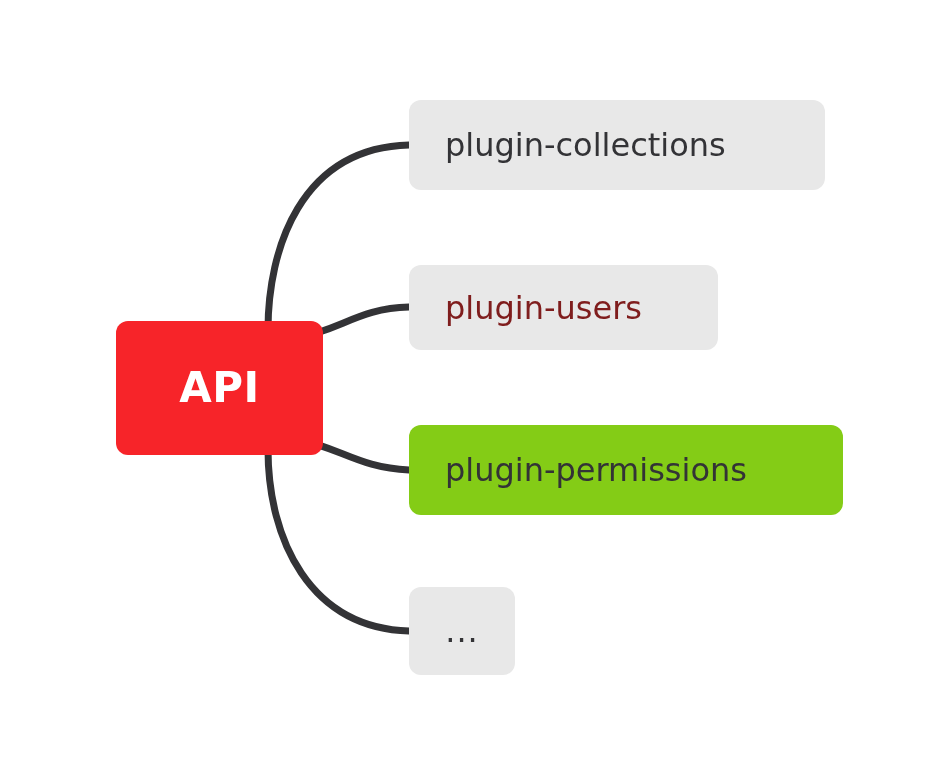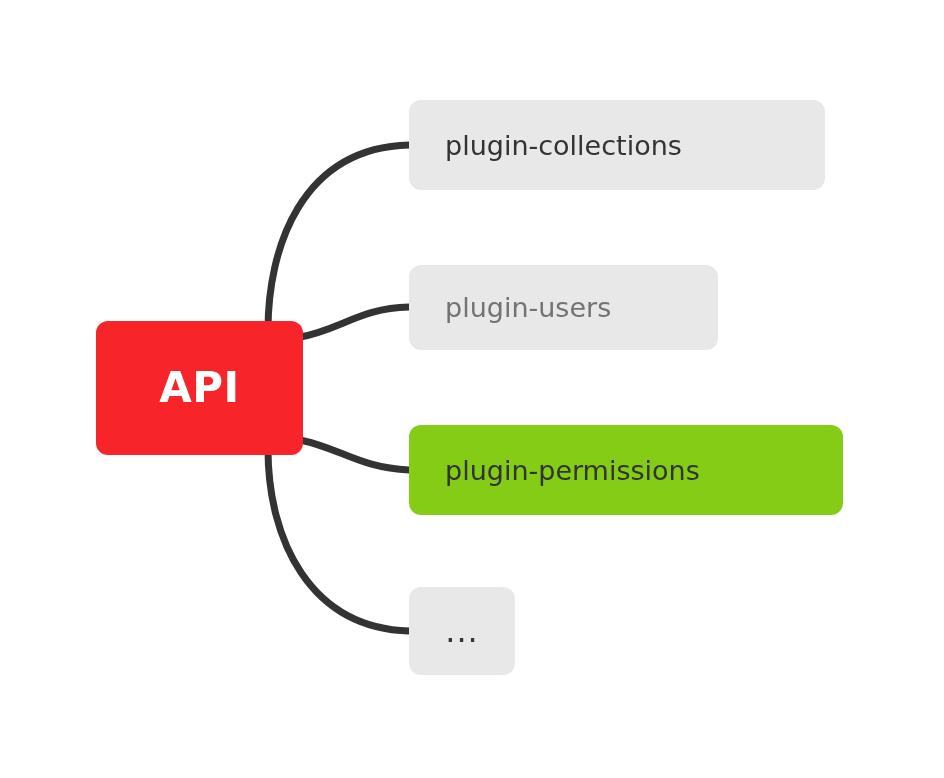--- a/index.html
+++ b/index.html
@@ -46,21 +46,21 @@
   }
   .node-child {
     background: #e8e8e8;
     justify-content: flex-start;
     padding-left: 36px;
     padding-right: 30px;
   }
   .node-child .node-label {
     color: #333336;
     font-weight: normal;
-    font-size: 27px;
+    font-size: 32px;
     line-height: 1;
     white-space: nowrap;
   }
   .node-ellipsis {
     padding-left: 0;
     padding-right: 0;
     justify-content: center;
   }
   .node-ellipsis .node-label {
     font-size: 32px;
@@ -72,30 +72,30 @@
 
 <div id="canvas" style="width: 944px; height: 778px; background: rgb(255, 255, 255);">
 
   <svg id="edges" viewBox="0 0 944 778" xmlns="http://www.w3.org/2000/svg">
     <path fill="none" stroke="#333336" stroke-width="7" stroke-linecap="round" d="M 268 330 C 268 250 300 148 409 145"></path>
     <path fill="none" stroke="#333336" stroke-width="7" stroke-linecap="round" d="M 300 337 C 340 330 360 308 409 307"></path>
     <path fill="none" stroke="#333336" stroke-width="7" stroke-linecap="round" d="M 300 440 C 340 448 360 468 409 470"></path>
     <path fill="none" stroke="#333336" stroke-width="7" stroke-linecap="round" d="M 268 449 C 268 540 310 628 409 631"></path>
   </svg>
 
-  <div class="node node-root" style="left: 96px; top: 321px; width: 207px; height: 134px; background: rgb(247, 36, 41);">
+  <div class="node node-root" style="left: 116px; top: 321px; width: 207px; height: 134px; background: rgb(247, 36, 41);">
     <span class="node-label" style="color: rgb(255, 255, 255);">API</span>
   </div>
 
   <div class="node node-child" style="left: 409px; top: 100px; width: 416px; height: 90px; background: rgb(232, 232, 232);">
     <span class="node-label" style="color: rgb(51, 51, 54);">plugin-collections</span>
   </div>
 
   <div class="node node-child" style="left: 409px; top: 265px; width: 309px; height: 85px; background: rgb(232, 232, 232);">
-    <span class="node-label" style="color: #737373;">plugin-users</span>
+    <span class="node-label" style="color: #7f1d1d;">plugin-users</span>
   </div>
 
   <div class="node node-child" style="left: 409px; top: 425px; width: 434px; height: 90px; background: #84cc16;">
     <span class="node-label" style="color: rgb(51, 51, 54);">plugin-permissions</span>
   </div>
 
   <div class="node node-child node-ellipsis" style="left: 409px; top: 587px; width: 106px; height: 88px; background: rgb(232, 232, 232);">
     <span class="node-label" style="color: rgb(51, 51, 54);">...</span>
   </div>
 

